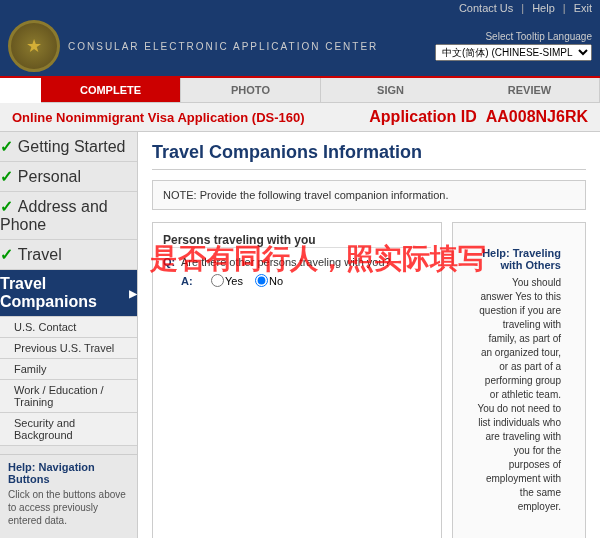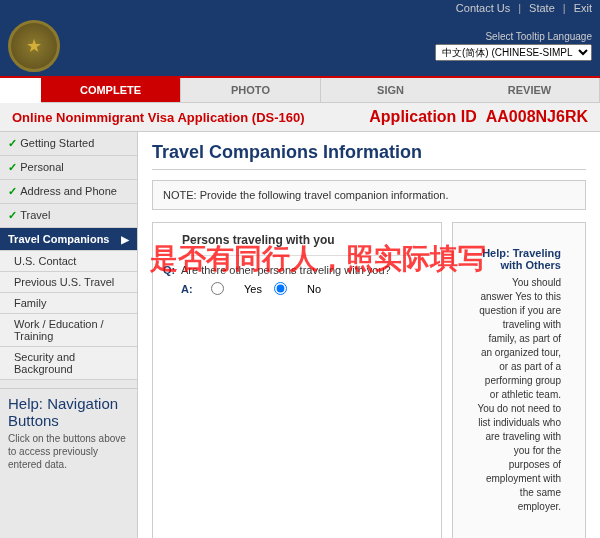--- a/index.html
+++ b/index.html
@@ -83,22 +83,22 @@
 
     
     .sidebar {
       width: 138px;
       background: #e8e8e8;
       border-right: 1px solid #ccc;
       flex-shrink: 0;
       overflow-y: auto;
     }
     .sidebar-item {
-      padding: 5px 8px;
-      font-size: 11px;
+      padding: 5px 0;
+      font-size: 16px;
       color: #333;
       border-bottom: 1px solid #d0d0d0;
       cursor: pointer;
     }
     .sidebar-item.checked::before {
       content: '✓ ';
       color: #009900;
       font-weight: bold;
     }
     .sidebar-item.active {
@@ -121,22 +121,22 @@
       cursor: pointer;
       background: #f0f0f0;
     }
     .sidebar-help {
       margin-top: 8px;
       padding: 6px 8px;
       background: #e8e8e8;
       border-top: 1px solid #ccc;
     }
     .sidebar-help .help-title {
-      font-size: 15px;
-      font-weight: normal;
+      font-size: 11px;
+      font-weight: bold;
       color: #1a3a6e;
     }
     .sidebar-help p {
       font-size: 10px;
       color: #555;
       margin-top: 3px;
       line-height: 1.3;
     }
 
     
@@ -172,22 +172,21 @@
       flex: 1;
       border: 1px solid #ccc;
       padding: 10px;
     }
     .section-title {
       font-size: 12px;
       font-weight: bold;
       color: #333;
       margin-bottom: 8px;
       border-bottom: 1px solid #ddd;
-      padding-bottom: 8px;
-      margin-left: 19px;
+      padding-bottom: 0;
     }
     .question-row {
       display: flex;
       align-items: flex-start;
       margin: 6px 0;
       font-size: 11px;
     }
     .question-row .q-label {
       font-weight: bold;
       color: #1a3a6e;
@@ -206,21 +205,21 @@
       margin-top: 4px;
     }
     .answer-row .a-label {
       font-weight: bold;
       color: #1a3a6e;
       min-width: 18px;
     }
     .radio-option {
       display: flex;
       align-items: center;
-      gap: 20px;
+      gap: 1px;
       cursor: pointer;
     }
     .radio-option input[type="radio"] {
       cursor: pointer;
     }
 
     
     .help-panel {
       width: 134px;
       border: 1px solid #ccc;
@@ -251,28 +250,29 @@
       white-space: nowrap;
       z-index: 100;
     }
   </style>
 </head>
 <body>
 
 <div class="top-bar">
   <a href="#">Contact Us</a>
   <span class="separator">|</span>
-  <a href="#">State</a>
+  <a href="#">Help</a>
   <span class="separator">|</span>
   <a href="#">Exit</a>
 </div>
 
 <div class="header-main">
   <div class="seal">★</div>
   <div class="header-text">
+    <div class="sub">CONSULAR ELECTRONIC APPLICATION CENTER</div>
   </div>
   <div style="flex:1"></div>
   <div style="text-align:right">
     <div style="color:#ccc; font-size:10px; margin-bottom:2px;">Select Tooltip Language</div>
     <select style="font-size:10px; padding:1px 2px;">
       <option>中文(简体) (CHINESE-SIMPL</option>
     </select>
   </div>
 </div>
 

